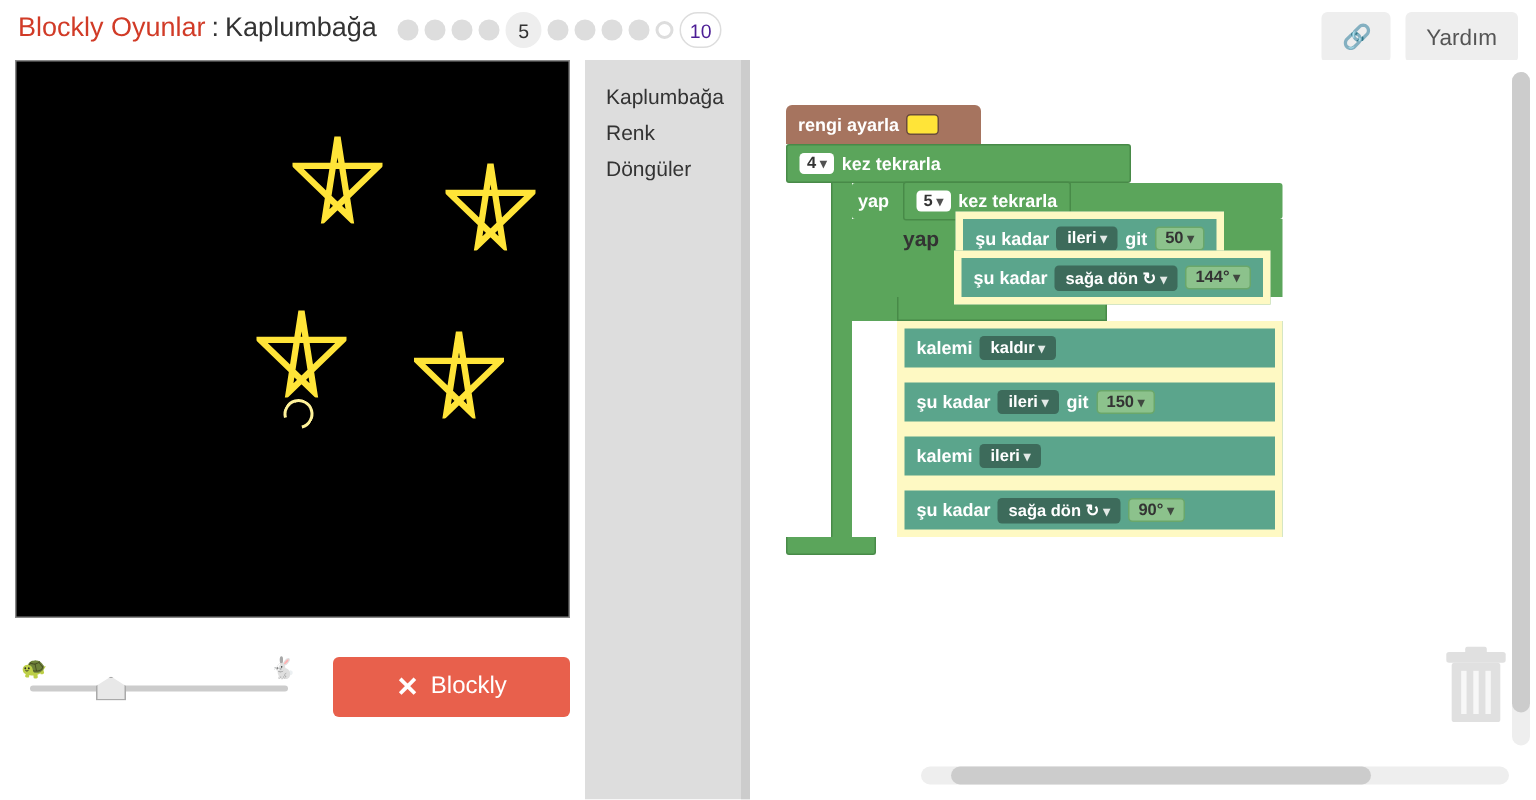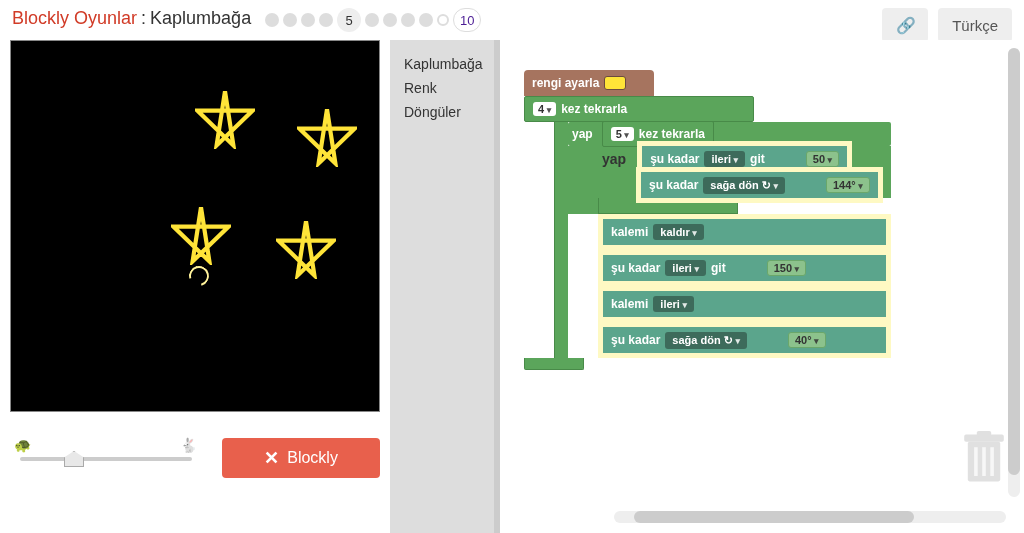--- a/index.html
+++ b/index.html
@@ -116,21 +116,21 @@
   .row { display:flex; align-items:center; height:26px; padding: 0 8px; gap:5px;font-weight:bold;}
   .b-color { background:#a6745f; border-radius:4px 4px 0 0; width:130px; }
   .swatch { width:22px; height:14px; background:#ffe438; border:1px solid #6b4b3e; border-radius:3px;}
   .b-loop { background:#5ba55b; border:1px solid #488a48; border-radius:2px;}
   .b-loop .row { height:24px;}
   .num {
     background:#5f9e5f; color:#fff; padding:1px 6px; border-radius:3px;
     font-size:11px; border:1px solid #458745; background:#6fb06f;
     min-width:18px; text-align:center;
   }
-  .num.light { background:#8cc28c; color:#333; border-color:#6aa76a;margin-left:36px;}
+  .num.light { background:#8cc28c; color:#333; border-color:#6aa76a;}
   .num.white { background:#fff; color:#333; border:none; padding:1px 5px;}
   .b-move { background:#5ba58c; border:5px solid #fef9c3; }
   .pill {
     background:#3d6b5b; padding:2px 7px; border-radius:3px; font-size:11px;
   }
   .loop-bottom { height:12px; background:#5ba55b; border:1px solid #488a48; border-top:none; border-radius: 0 0 2px 2px;}
   .dd::after { content:" ▾"; font-size:9px; opacity:0.85;}
 </style>
 </head>
 <body>
@@ -149,21 +149,21 @@
     <span class="dot"></span>
     <span class="dot"></span>
     <span class="dot"></span>
     <span class="dot empty-ring"></span>
     <span class="dot final">10</span>
   </div>
   <div class="spacer"></div>
   <button class="btn link-btn">
     <span>🔗</span>
   </button>
-  <button class="btn">Türkçe</button>
+  <button class="btn">Yardım</button>
 </div>
 
 <div class="main">
   <div class="left">
     <div class="canvas">
       <div class="star" style="left:184px; top:48px;">
         <svg viewBox="0 0 50 50">
             <path d="M25 2 L32 47 L2 18 H48 L18 47 Z" fill="none" stroke="#ffe438" stroke-width="3.5"></path>
           </svg>
       </div>
@@ -280,21 +280,21 @@
               <div class="blk b-move">
                 <div class="row">
                   <span>kalemi</span>
                   <span class="pill dd">ileri</span>
                 </div>
               </div>
               <div class="blk b-move">
                 <div class="row">
                   <span>şu kadar</span>
                   <span class="pill dd">sağa dön ↻</span>
-                  <span class="num light dd">40°</span>
+                  <span class="num light dd">90°</span>
                 </div>
               </div>
             </div>
           </div>
         </div>
         <div class="loop-bottom" style="width:60px;"></div>
       </div>
 
       <div class="trash">
         <svg viewBox="0 0 24 30">

